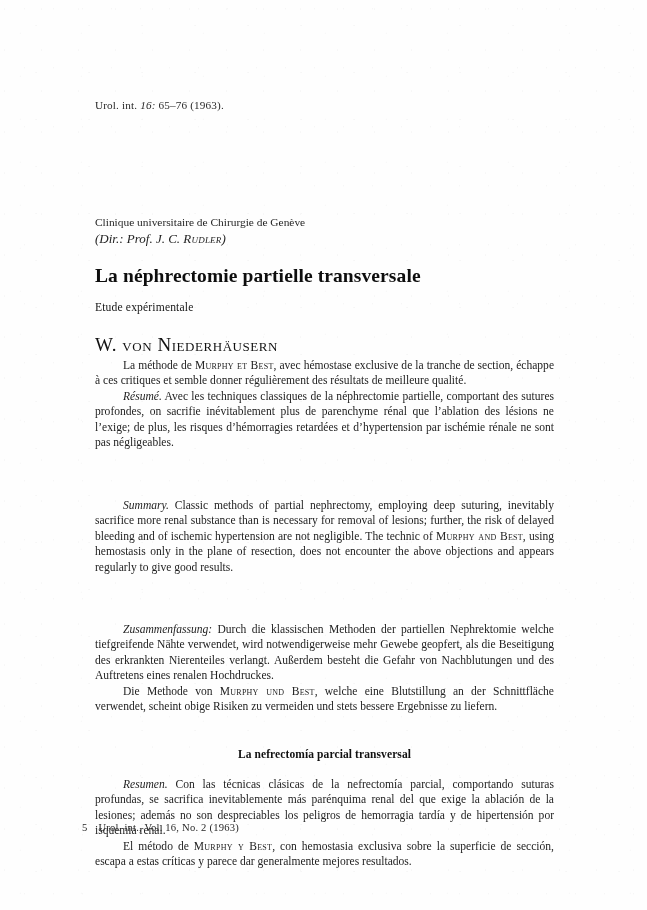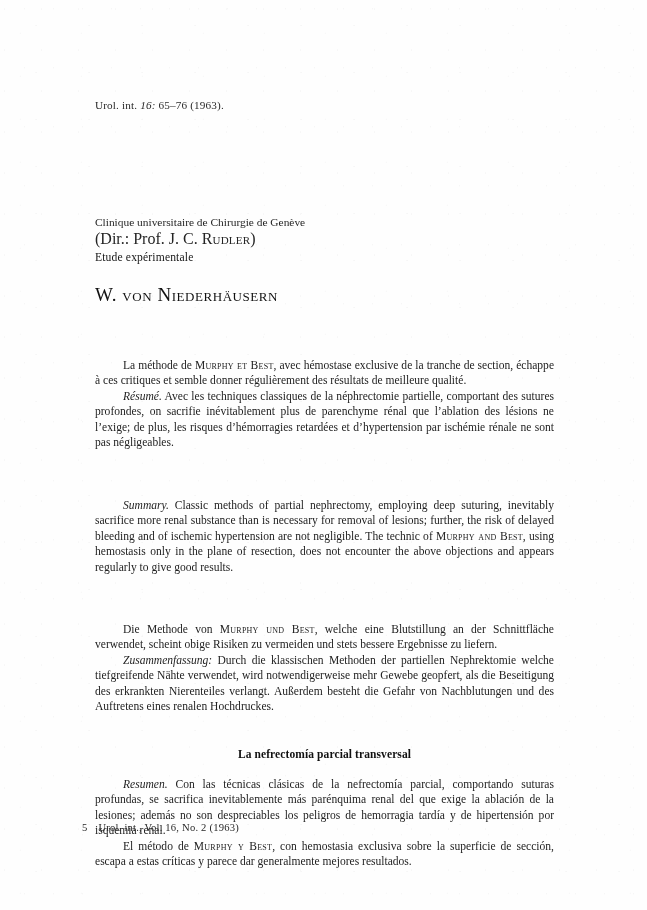--- a/index.html
+++ b/index.html
@@ -46,23 +46,24 @@
     top: 215px;
     width: 458px;
     text-align: left;
   }
   .affiliation {
     font-size: 11.4px;
     line-height: 15.5px;
     color: #242424;
   }
   .director {
-    font-size: 16px;
+    font-size: 13px;
     line-height: 15.5px;
     color: #242424;
+    font-style: italic;
   }
   .smallcap {
     font-variant: small-caps;
     letter-spacing: 0.2px;
   }
 
   .article-title {
     margin-top: 18px;
     font-size: 19.5px;
     font-weight: bold;
@@ -158,34 +159,35 @@
   <div class="citation">
     <span>Urol. int.</span>
     <span class="vol">16:</span>
     <span>65–76</span>
     <span>(1963).</span>
   </div>
 
   <div class="header-block">
     <div class="affiliation">Clinique universitaire de Chirurgie de Genève</div>
     <div class="director"><span>(Dir.: Prof. J. C. </span><span class="smallcap">Rudler</span><span>)</span></div>
+    <h1 class="article-title">La néphrectomie partielle transversale</h1>
     <div class="article-subtitle">Etude expérimentale</div>
     <div class="author">W. von Niederhäusern</div>
   </div>
 
   <div class="body-col" id="body-col">
       <p class="para"><span>La méthode de </span><span class="sc">Murphy et Best</span><span>, avec hémostase exclusive de la tranche de section, échappe à ces critiques et semble donner régulièrement des résultats de meilleure qualité.</span></p>
       <p class="para"><span class="lead">Résumé.</span><span> Avec les techniques classiques de la néphrectomie partielle, comportant des sutures profondes, on sacrifie inévitablement plus de parenchyme rénal que l’ablation des lésions ne l’exige; de plus, les risques d’hémorragies retardées et d’hypertension par ischémie rénale ne sont pas négligeables.</span></p>
       <div class="gap-sec"></div>
       <div class="gap-head"></div>
       <p class="para"><span class="lead">Summary.</span><span> Classic methods of partial nephrectomy, employing deep suturing, inevitably sacrifice more renal substance than is necessary for removal of lesions; further, the risk of delayed bleeding and of ischemic hypertension are not negligible. The technic of </span><span class="sc">Murphy and Best</span><span>, using hemostasis only in the plane of resection, does not encounter the above objections and appears regularly to give good results.</span></p>
       <div class="gap-sec"></div>
       <div class="gap-head"></div>
+      <p class="para"><span class="lead">Zusammenfassung:</span><span> Durch die klassischen Methoden der partiellen Nephrektomie welche tiefgreifende Nähte verwendet, wird notwendigerweise mehr Gewebe geopfert, als die Beseitigung des erkrankten Nierenteiles verlangt. Außerdem besteht die Gefahr von Nachblutungen und des Auftretens eines renalen Hochdruckes.</span></p>
       <p class="para"><span>Die Methode von </span><span class="sc">Murphy und Best</span><span>, welche eine Blutstillung an der Schnittfläche verwendet, scheint obige Risiken zu vermeiden und stets bessere Ergebnisse zu liefern.</span></p>
-      <p class="para"><span class="lead">Zusammenfassung:</span><span> Durch die klassischen Methoden der partiellen Nephrektomie welche tiefgreifende Nähte verwendet, wird notwendigerweise mehr Gewebe geopfert, als die Beseitigung des erkrankten Nierenteiles verlangt. Außerdem besteht die Gefahr von Nachblutungen und des Auftretens eines renalen Hochdruckes.</span></p>
       <div class="gap-sec"></div>
       <h2 class="sec-head">La nefrectomía parcial transversal</h2>
       <div class="gap-head"></div>
       <p class="para"><span class="lead">Resumen.</span><span> Con las técnicas clásicas de la nefrectomía parcial, comportando suturas profundas, se sacrifica inevitablemente más parénquima renal del que exige la ablación de la lesiones; además no son despreciables los peligros de hemorragia tardía y de hipertensión por isquemia renal.</span></p>
       <p class="para"><span>El método de </span><span class="sc">Murphy y Best</span><span>, con hemostasia exclusiva sobre la superficie de sección, escapa a estas críticas y parece dar generalmente mejores resultados.</span></p>
     </div>
 
   <div class="footer">
     <span class="fnum">5</span><span>Urol. int., Vol. 16, No. 2 (1963)</span>
   </div>

